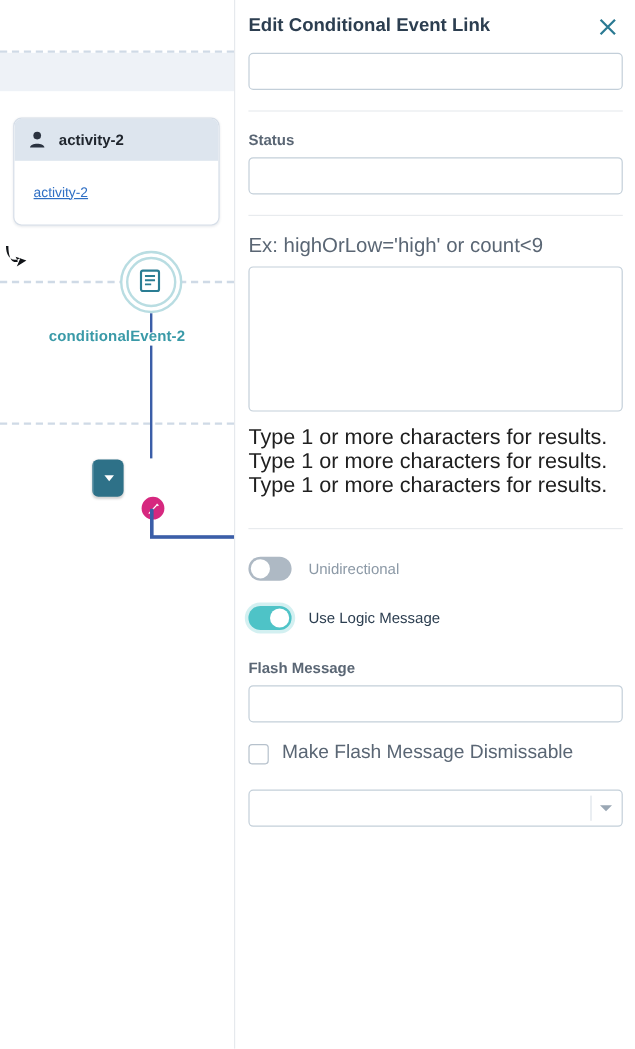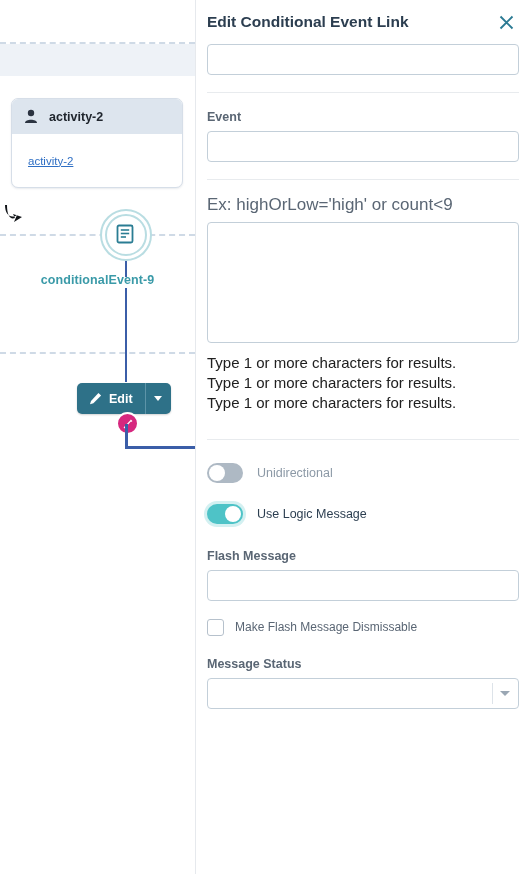--- a/index.html
+++ b/index.html
@@ -247,21 +247,21 @@
     color: #5a6674;
     margin: -2px 0 7px 0;
   }
   .divider {
     height: 1px;
     background: #e8ebee;
     margin: 17px 0 17px 0;
   }
 
   .result-line {
-    font-size: 15px;
+    font-size: 18px;
     color: #202020;
     line-height: 20px;
   }
 
   .toggle-row {
     display: flex;
     align-items: center;
     gap: 14px;
     height: 27px;
   }
@@ -297,21 +297,21 @@
   }
   .checkbox {
     width: 15px; height: 15px;
     border: 1px solid #b6c1cc;
     border-radius: 3px;
     background: #ffffff;
     flex: none;
     cursor: pointer;
   }
   .checkbox-label {
-    font-size: 12px;
+    font-size: 16px;
     color: #5a6674;
   }
 
   .select-wrap {
     position: relative;
     width: 100%;
     height: 31px;
   }
   .select-box {
     width: 100%;
@@ -375,31 +375,25 @@
     <div class="event-ring-outer"></div>
     <div class="event-ring-inner"></div>
     <svg class="event-doc-icon" viewBox="0 0 20 20">
       <rect x="2.5" y="1.5" width="15" height="17" rx="1.5" fill="none" stroke="#2a7d93" stroke-width="1.8"></rect>
       <line x1="5.8" y1="6" x2="14.2" y2="6" stroke="#2a7d93" stroke-width="1.6"></line>
       <line x1="5.8" y1="9.5" x2="14.2" y2="9.5" stroke="#2a7d93" stroke-width="1.6"></line>
       <line x1="5.8" y1="13" x2="11" y2="13" stroke="#2a7d93" stroke-width="1.6"></line>
     </svg>
   </div>
 
-  <div class="event-label">conditionalEvent-9</div>
+  <div class="event-label">conditionalEvent-2</div>
 
   <div class="conn conn-v-event2"></div>
 
   <div class="edit-btn-wrap">
-    <div class="edit-btn-main">
-      <svg class="pencil-icon" viewBox="0 0 13 13">
-        <path d="M9.4 0.9 L12.1 3.6 L4.4 11.3 L1 12.3 L2 8.9 Z" fill="#ffffff"></path>
-      </svg>
-      <span>Edit</span>
-    </div>
     <div class="edit-btn-caret">
       <span class="caret-down"></span>
     </div>
   </div>
 
   <div class="badge-dot">
     <svg viewBox="0 0 10 10">
       <path d="M1 9 L8 1.5 M7.5 1 L9 2.5" stroke="#ffffff" stroke-width="1.1" fill="none"></path>
     </svg>
   </div>
@@ -421,21 +415,21 @@
 
   <div class="panel-body">
 
     <div>
       <input class="text-input" type="text" value="" placeholder="" style="">
     </div>
 
     <div class="divider"></div>
 
     <div>
-      <div class="field-label">Event</div>
+      <div class="field-label">Status</div>
       <input class="text-input" type="text" value="" placeholder="" style="">
     </div>
 
     <div class="divider"></div>
 
     <div>
       <div class="hint-text">Ex: highOrLow='high' or count&lt;9</div>
       <textarea class="textarea-input" placeholder="" style=""></textarea>
     </div>
 
@@ -473,21 +467,20 @@
     <div style="height:14px;"></div>
 
     <div class="checkbox-row">
       <span class="checkbox"></span>
       <span class="checkbox-label">Make Flash Message Dismissable</span>
     </div>
 
     <div style="height:18px;"></div>
 
     <div>
-      <div class="field-label">Message Status</div>
       <div class="select-wrap">
         <div class="select-box"></div>
         <span class="select-caret-sep"></span>
         <span class="select-caret"></span>
       </div>
     </div>
 
   </div>
 </div>
 

